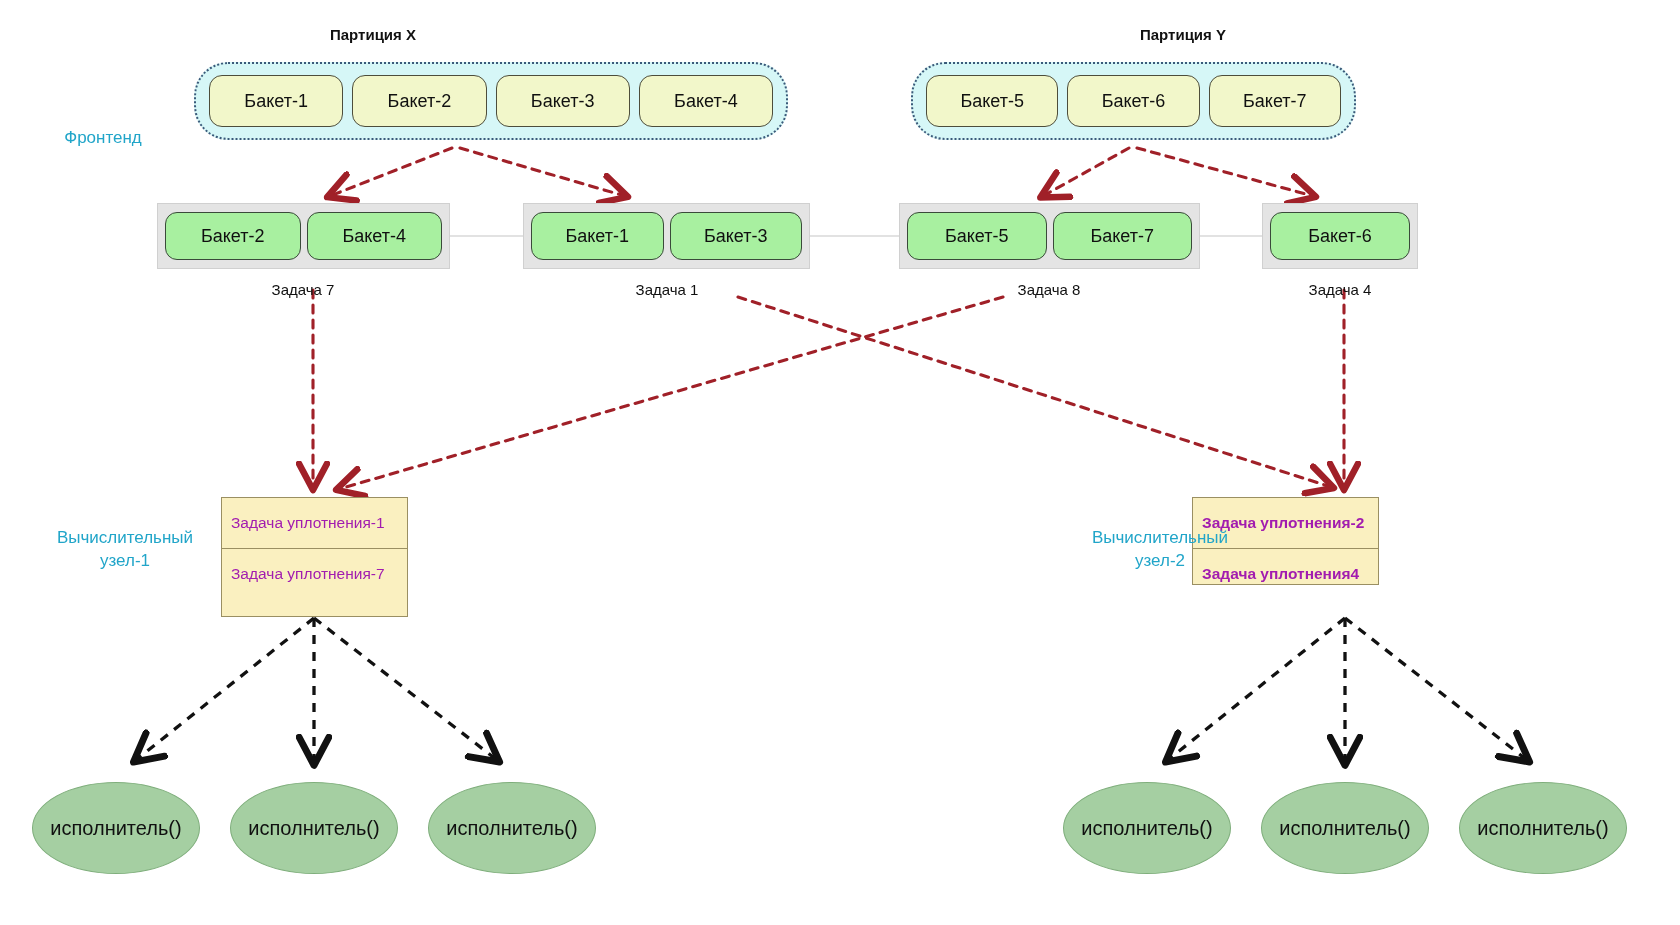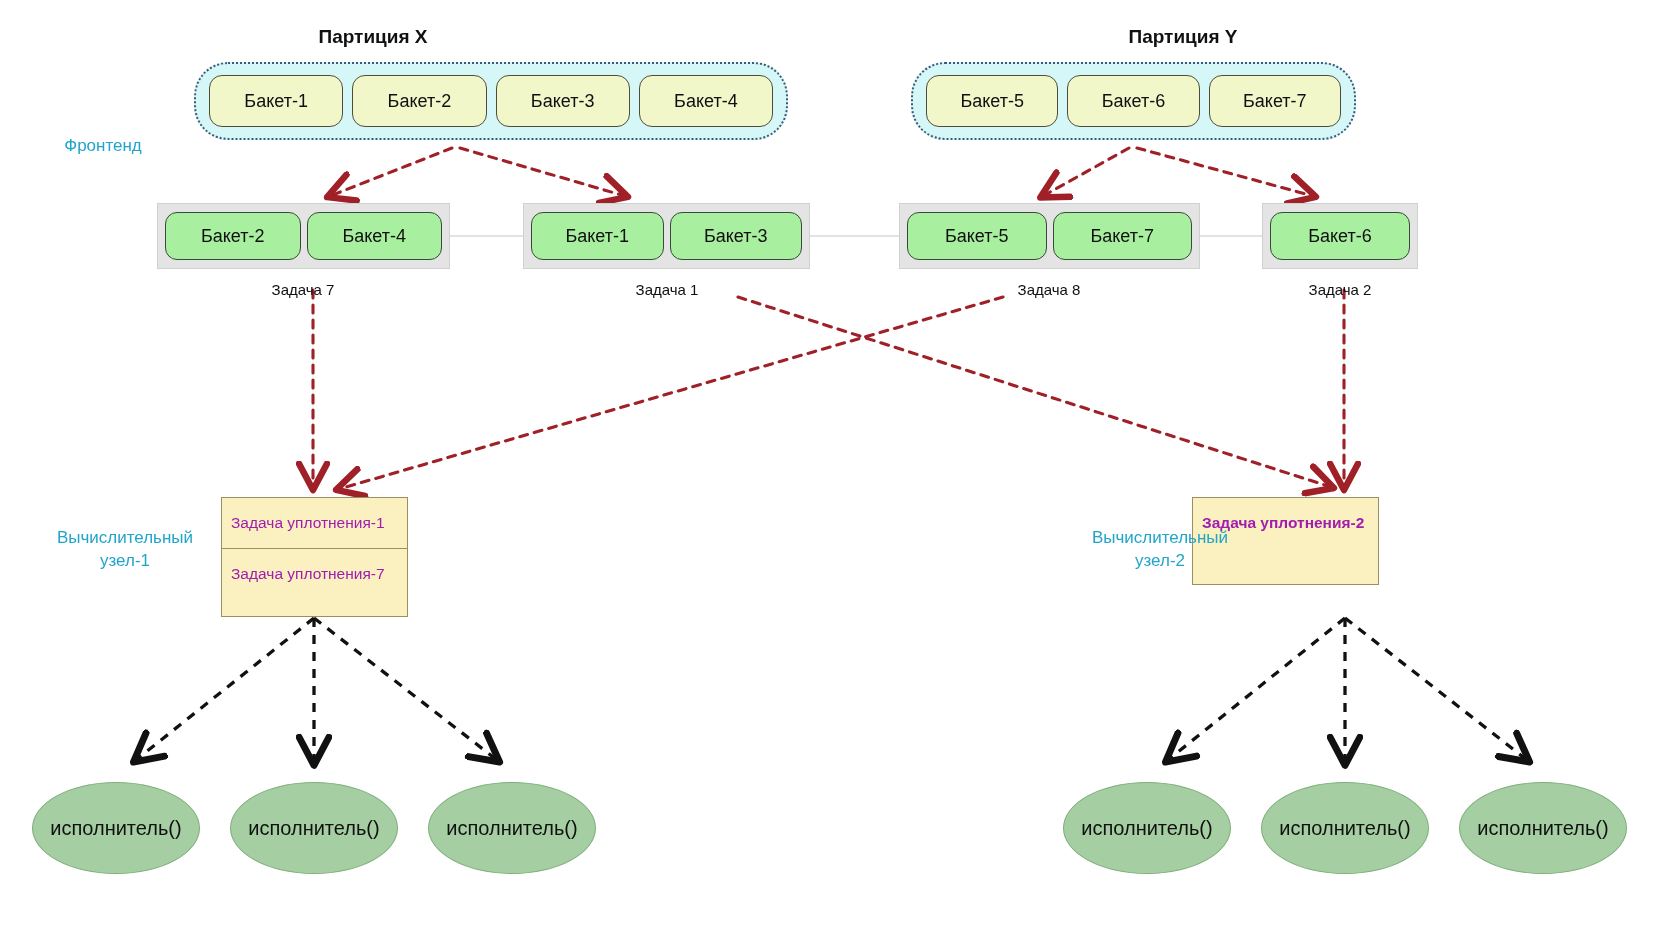--- a/index.html
+++ b/index.html
@@ -21,21 +21,21 @@
     left: 0; top: 0;
     width: 1680px;
     height: 925px;
     pointer-events: none;
     z-index: 1;
   }
 
   
   .section-title {
     position: absolute;
-    font-size: 19px;
+    font-size: 15px;
     font-weight: bold;
     color: #111111;
     text-align: center;
     white-space: nowrap;
     z-index: 3;
   }
   .side-label {
     position: absolute;
     font-size: 17px;
     color: #21a5c9;
@@ -203,21 +203,21 @@
       <path d="M1345,618 L1168,760"></path>
       <path d="M1345,618 L1345,762"></path>
       <path d="M1345,618 L1527,760"></path>
     </g>
   </svg>
 
   <div class="section-title" style="left:293px; top:26px; width:160px;">Партиция X</div>
 
   <div class="section-title" style="left:1103px; top:26px; width:160px;">Партиция Y</div>
 
-  <div class="side-label" style="left:18px; top:127px; width:170px;margin-top:8px;">Фронтенд</div>
+  <div class="side-label" style="left:18px; top:127px; width:170px;">Фронтенд</div>
 
   <div class="partition" style="left:194px; top:62px; width:594px; height:78px;">
     <div class="bucket-pale">Бакет-1</div>
     <div class="bucket-pale">Бакет-2</div>
     <div class="bucket-pale">Бакет-3</div>
     <div class="bucket-pale">Бакет-4</div>
   </div>
 
   <div class="partition" style="left:911px; top:62px; width:445px; height:78px;">
     <div class="bucket-pale">Бакет-5</div>
@@ -239,35 +239,36 @@
 
   <div class="taskgroup" style="left:899px; top:203px; width:301px; height:66px;">
     <div class="bucket-green">Бакет-5</div>
     <div class="bucket-green">Бакет-7</div>
   </div>
   <div class="task-caption" style="left:969px; top:281px; width:160px;">Задача 8</div>
 
   <div class="taskgroup" style="left:1262px; top:203px; width:156px; height:66px;">
     <div class="bucket-green">Бакет-6</div>
   </div>
-  <div class="task-caption" style="left:1260px; top:281px; width:160px;">Задача 2</div>
+  <div class="task-caption" style="left:1260px; top:281px; width:160px;">Задача 4</div>
 
   <div class="side-label" style="left:30px; top:527px; width:190px;">Вычислительный
 узел-1</div>
 
   <div class="compute-node" style="left:221px; top:497px; width:187px; height:120px;">
     <div class="compute-row">Задача уплотнения-1</div>
     <div class="compute-row">Задача уплотнения-7</div>
   </div>
 
   <div class="side-label" style="left:1065px; top:527px; width:190px;">Вычислительный
 узел-2</div>
 
   <div class="compute-node" style="left:1192px; top:497px; width:187px; height:88px;font-weight:bold;">
     <div class="compute-row">Задача уплотнения-2</div>
+    <div class="compute-row">Задача уплотнения4</div>
   </div>
 
   <div class="executor" style="left:32px; top:782px;">исполнитель()</div>
   <div class="executor" style="left:230px; top:782px;">исполнитель()</div>
   <div class="executor" style="left:428px; top:782px;">исполнитель()</div>
 
   <div class="executor" style="left:1063px; top:782px;">исполнитель()</div>
   <div class="executor" style="left:1261px; top:782px;">исполнитель()</div>
   <div class="executor" style="left:1459px; top:782px;">исполнитель()</div>
 

